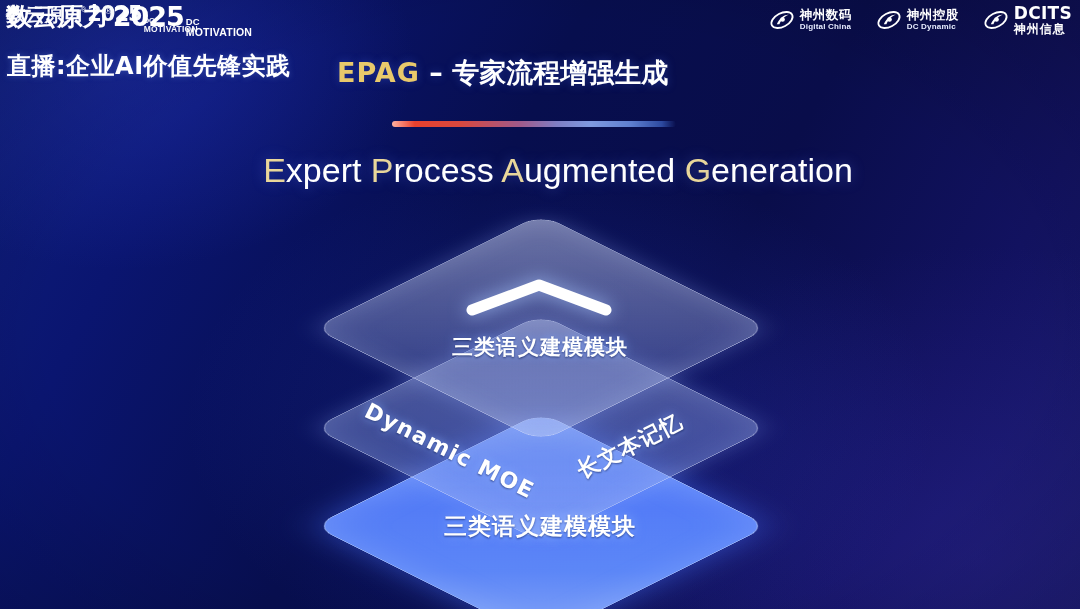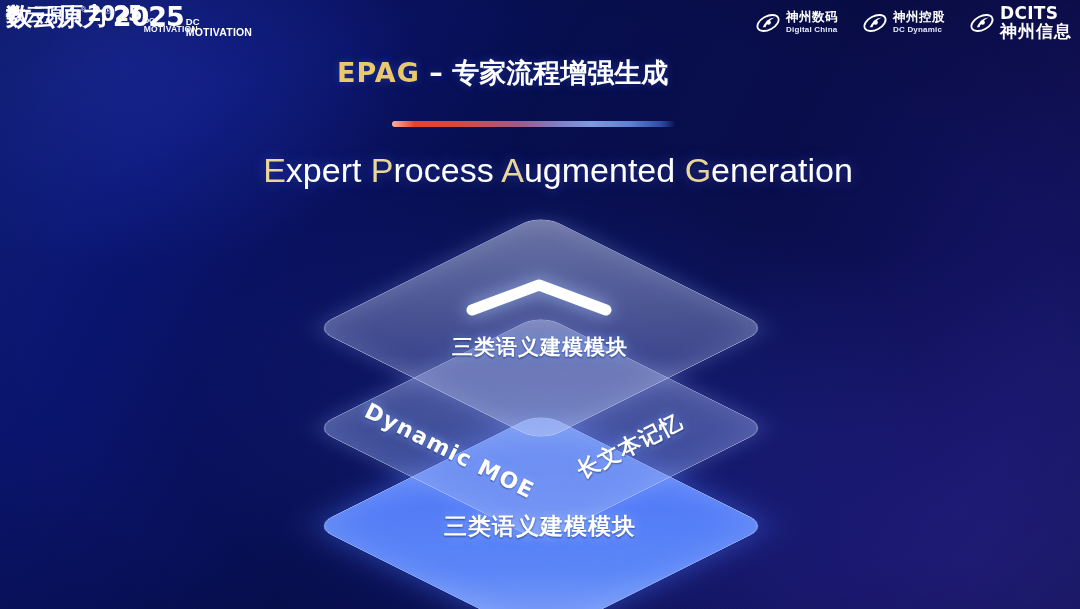--- a/index.html
+++ b/index.html
@@ -120,21 +120,21 @@
   }
   .logo-big {
     font-family: "DejaVu Sans", sans-serif;
     font-size: 17px;
     font-weight: bold;
     color: #ffffff;
     letter-spacing: 0.3px;
   }
   .logo-sub {
     font-family: "DejaVu Sans", sans-serif;
-    font-size: 17px;
+    font-size: 12px;
     font-weight: bold;
     color: #ffffff;
     margin-top: 1px;
     letter-spacing: 1px;
   }
 
   
   .headline {
     position: absolute;
     left: 337px;
@@ -313,20 +313,21 @@
   <div class="brand-tl">
     <span class="brand-cn">数云原力</span>
     <span class="brand-reg">®</span>
     <span class="brand-year">2025</span>
     <span class="brand-dc">
       <span class="m1">DC</span><br>
       <span class="m2">MOTIVATION</span>
     </span>
   </div>
 
+  <div class="live-line">直播:企业AI价值先锋实践</div>
 
   <div class="logos">
 
     <div class="logo">
       <svg class="logo-mark" viewBox="0 0 100 100">
         <ellipse cx="50" cy="50" rx="44" ry="26" transform="rotate(-28 50 50)" fill="none" stroke="#ffffff" stroke-width="7"></ellipse>
         <path d="M30 66 C42 40 62 28 76 30 C62 34 48 48 40 66 Z" fill="#ffffff"></path>
         <circle cx="52" cy="48" r="9" fill="#ffffff"></circle>
       </svg>
       <span class="logo-txt">

